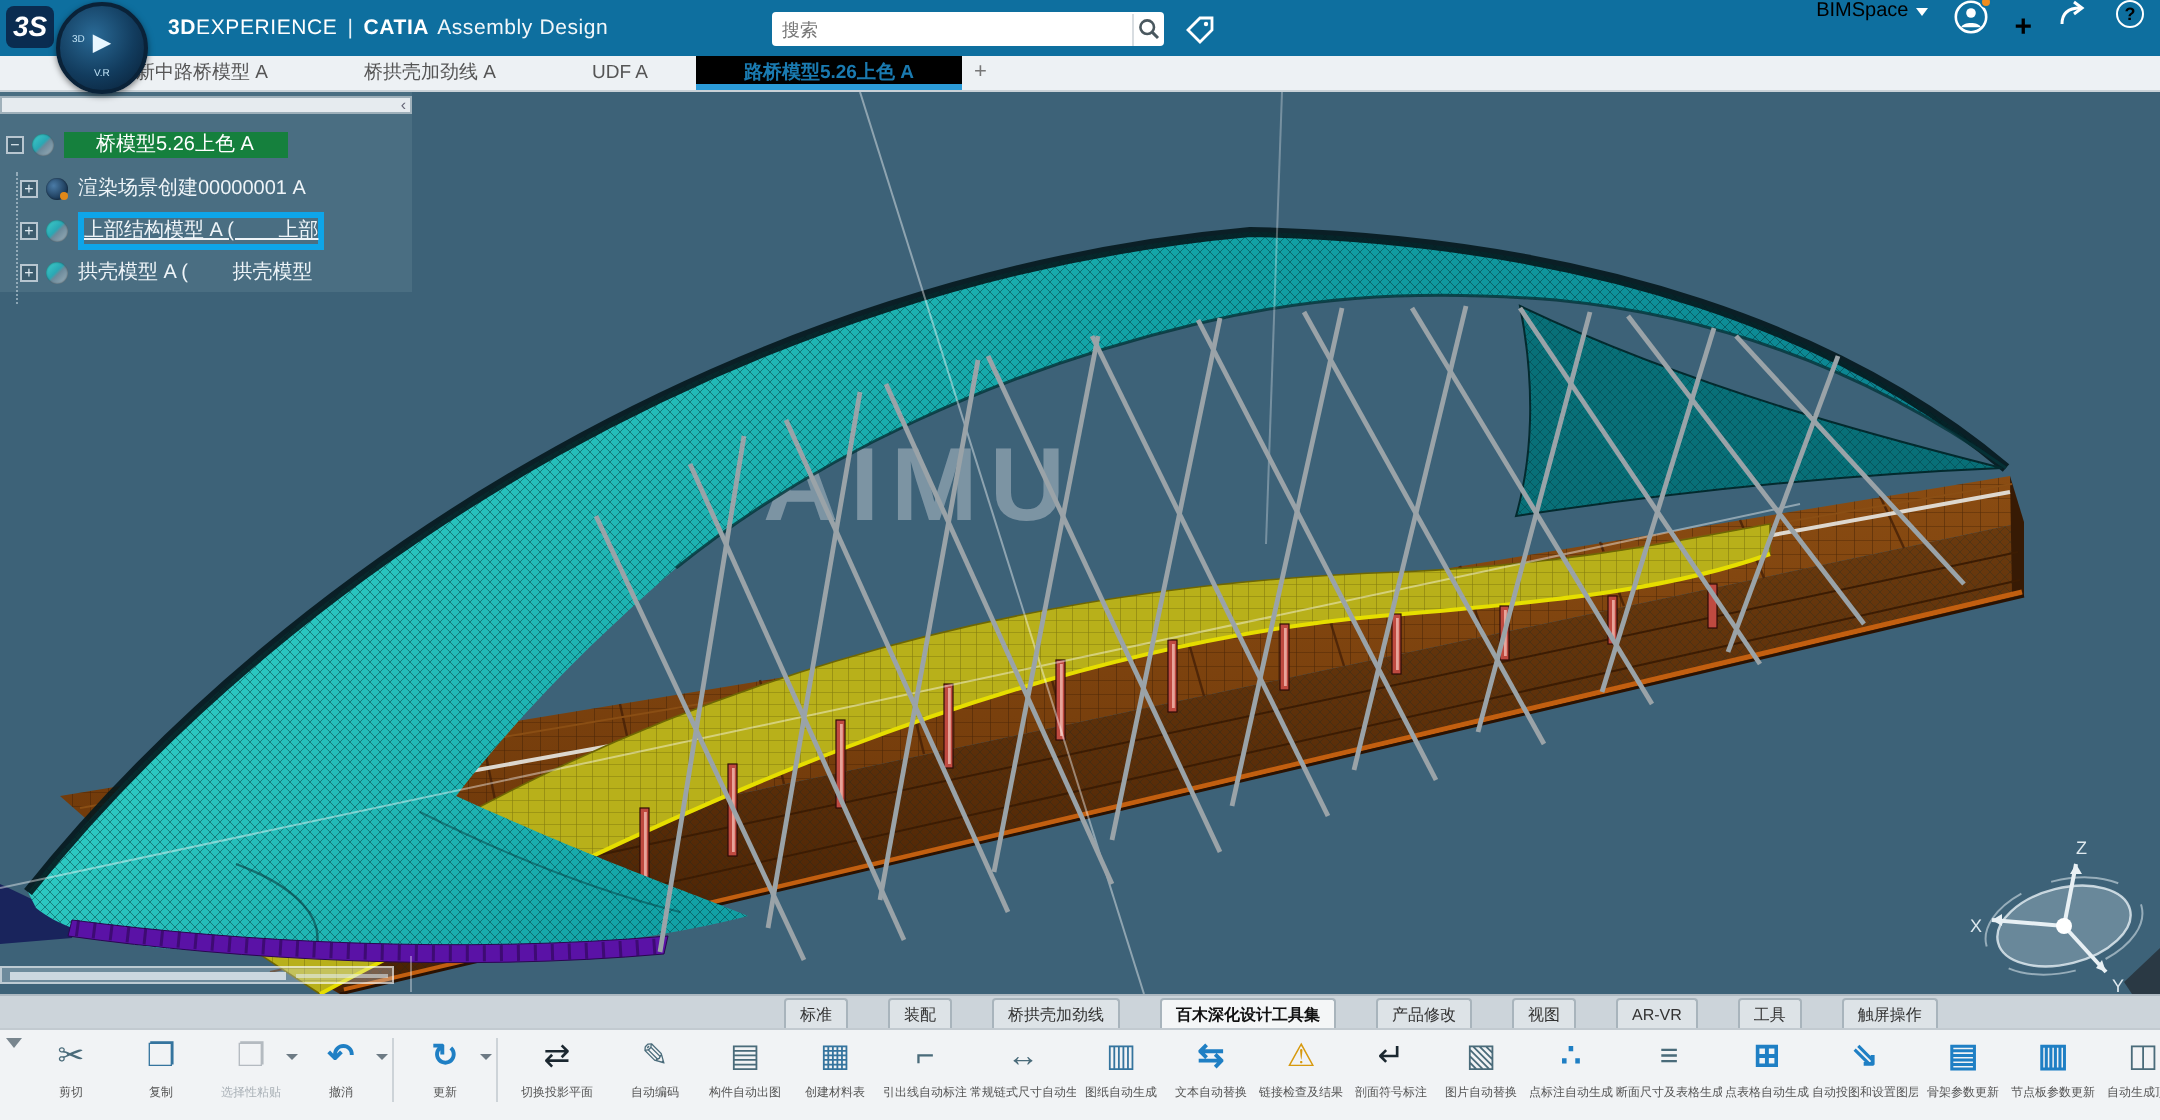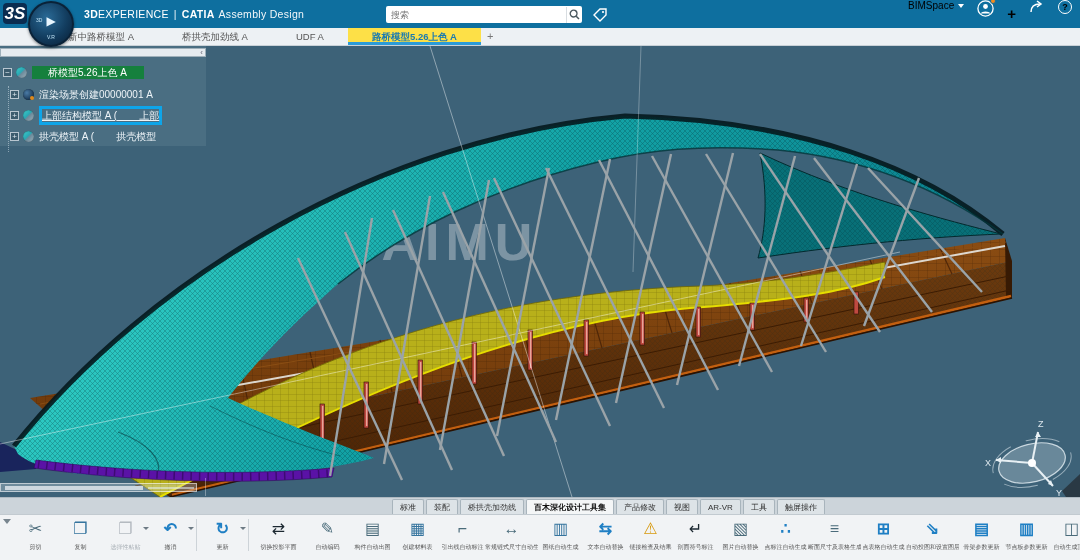--- a/index.html
+++ b/index.html
@@ -3,21 +3,21 @@
 <meta charset="utf-8">
 <style>
   * { margin:0; padding:0; box-sizing:border-box; }
   html,body { width:1080px; height:560px; overflow:hidden; }
   body { font-family:"Liberation Sans", sans-serif; background:#fff; position:relative; }
   .stage { position:absolute; top:0; left:0; width:1080px; height:560px; overflow:hidden; background:#3d6278; }
 
   
   .hdr { position:absolute; top:0; left:0; width:1080px; height:28px; background:#0e6f9f; z-index:30; }
   .logo { position:absolute; left:3px; top:3px; width:24px; height:21px; background:#0a2c50; border-radius:4px;
-          color:#fff; font-size:17px; font-weight:bold; font-style:italic; text-align:center; line-height:21px; }
+          color:#fff; font-size:14px; font-weight:bold; font-style:italic; text-align:center; line-height:21px; }
   .puck { position:absolute; left:28px; top:1px; width:46px; height:46px; border-radius:50%; z-index:40;
           background:radial-gradient(circle at 40% 35%, #2a6a96 0%, #123c5e 55%, #081d33 100%);
           border:2px solid #0a2238; box-shadow:0 1px 3px rgba(0,0,0,.5); }
   .puck .pk-play { position:absolute; left:0; right:0; top:11px; text-align:center; color:#e8f6ff; font-size:12px; }
   .puck .pk-3d { position:absolute; left:6px; top:14px; color:#bfe2f5; font-size:5px; }
   .puck .pk-vr { position:absolute; left:0; right:0; bottom:5px; text-align:center; color:#bfe2f5; font-size:5px; }
   .hdr-title { position:absolute; left:84px; top:0; height:28px; line-height:28px; color:#fff; font-size:10.5px; letter-spacing:.3px; white-space:nowrap; }
   .hdr-title b { font-weight:bold; }
   .hdr-title .sep { margin:0 5px; opacity:.9; }
   .hdr-title .wb { font-weight:normal; opacity:.95; margin-left:4px; }
@@ -29,21 +29,21 @@
   .ws { font-size:10px; display:flex; align-items:center; gap:4px; cursor:pointer; }
   .tri-dn { width:0; height:0; border-left:3.5px solid transparent; border-right:3.5px solid transparent; border-top:4px solid #fff; display:inline-block; }
   .avatar { position:relative; width:17px; height:17px; }
   .avatar .dot { position:absolute; right:-2px; top:-2px; width:6px; height:6px; border-radius:50%; background:#f28c1e; border:1px solid #0e6f9f; }
   .plus { font-size:15px; font-weight:bold; line-height:28px; cursor:pointer; }
   .help { width:14px; height:14px; border:1.4px solid #fff; border-radius:50%; font-size:9px; line-height:12px; text-align:center; font-weight:bold; }
 
   
   .tabbar { position:absolute; top:28px; left:0; width:1080px; height:18px; background:#edf1f4; border-bottom:1px solid #c9d1d7; z-index:25; display:flex; align-items:stretch; padding-left:44px; }
   .dtab { padding:0 24px; font-size:9.5px; color:#555; line-height:17px; white-space:nowrap; cursor:pointer; }
-  .dtab.active { color:#1a7ab0; background:#fde047; border-bottom:3px solid #2b9bd8; font-weight:bold; }
+  .dtab.active { color:#1a7ab0; background:#000000; border-bottom:3px solid #2b9bd8; font-weight:bold; }
   .dtab-plus { font-size:11px; color:#777; line-height:17px; padding:0 6px; cursor:pointer; }
   .expandbox { position:absolute; right:5px; top:31px; width:17px; height:13px; background:#f3f7f9; border:1px solid #9db0bc; display:flex; align-items:center; justify-content:center; cursor:pointer; }
 
   
   .vp { position:absolute; top:46px; left:0; width:1080px; height:451px; background:#3d6278; overflow:hidden; }
   .scene { position:absolute; top:0; left:0; }
   .treehaze { position:absolute; left:0; top:0; width:206px; height:100px; background:rgba(200,214,224,.10); }
   .hscroll-top { position:absolute; left:0; top:2px; width:206px; height:9px; background:#e6ebef; border:1px solid #9fb0ba; display:flex; justify-content:flex-end; align-items:center; }
   .hscroll-top span { font-size:8px; color:#667; line-height:7px; padding-right:2px; }
   .hscroll-bot { position:absolute; left:0; top:437px; width:197px; height:9px; background:rgba(225,235,242,.30); border:1px solid rgba(255,255,255,.55); }
@@ -59,21 +59,21 @@
          background:linear-gradient(135deg,#3fd0cc 0%, #2aa8b4 45%, #6c8a9b 55%, #9fb3bd 100%); box-shadow:inset 0 0 1px rgba(0,0,0,.6); }
   .ticn.render { background:radial-gradient(circle at 35% 35%, #4a7ba6 0%, #16324e 75%); position:relative; }
   .ticn.render:after { content:""; position:absolute; right:0; bottom:0; width:4px; height:4px; border-radius:50%; background:#e08818; }
   .tlbl { line-height:13px; }
   .tlbl.hl { background:#15803d; color:#fff; padding:0 8px 0 16px; min-width:112px; }
   .tlbl.outlined { border:3px solid #0ea5e9; padding:0 0;text-decoration:underline; }
   .tguide { position:absolute; left:8px; top:26px; width:1px; height:66px; border-left:1px dotted rgba(220,232,240,.5); }
 
   
   .rstrip { position:absolute; top:497px; left:0; width:1080px; height:17px; background:#ccd4da; border-top:1px solid #aeb9c1; z-index:20; }
-  .rtabs { position:absolute; left:392px; top:1px; display:flex; gap:2px; height:16px; }
+  .rtabs { position:absolute; left:392px; top:1px; display:flex; gap:20px; height:16px; }
   .rtab { background:#dde3e7; border:1px solid #a8b4bc; border-bottom:none; border-radius:2px 2px 0 0; font-size:8px; color:#333; padding:0 7px; line-height:15px; white-space:nowrap; cursor:pointer; }
   .rtab.active { background:#f4f6f7; color:#111; font-weight:bold; }
 
   
   .tbar { position:absolute; top:514px; left:0; width:1080px; height:46px; background:#f1f3f5; border-top:1px solid #c2cad0; z-index:20; display:flex; align-items:flex-start; overflow:hidden; }
   .tchev { width:14px; margin:4px 2px 0 3px; display:flex; justify-content:center; cursor:pointer; }
   .tchev i { width:0; height:0; border-left:4px solid transparent; border-right:4px solid transparent; border-top:5px solid #78858e; }
   .ti { position:relative; width:45px; flex:0 0 auto; text-align:center; padding-top:3px; cursor:pointer; }
   .ti.w52 { width:53px; }
   .tic { height:22px; font-size:16px; line-height:22px; color:#35749e; }

